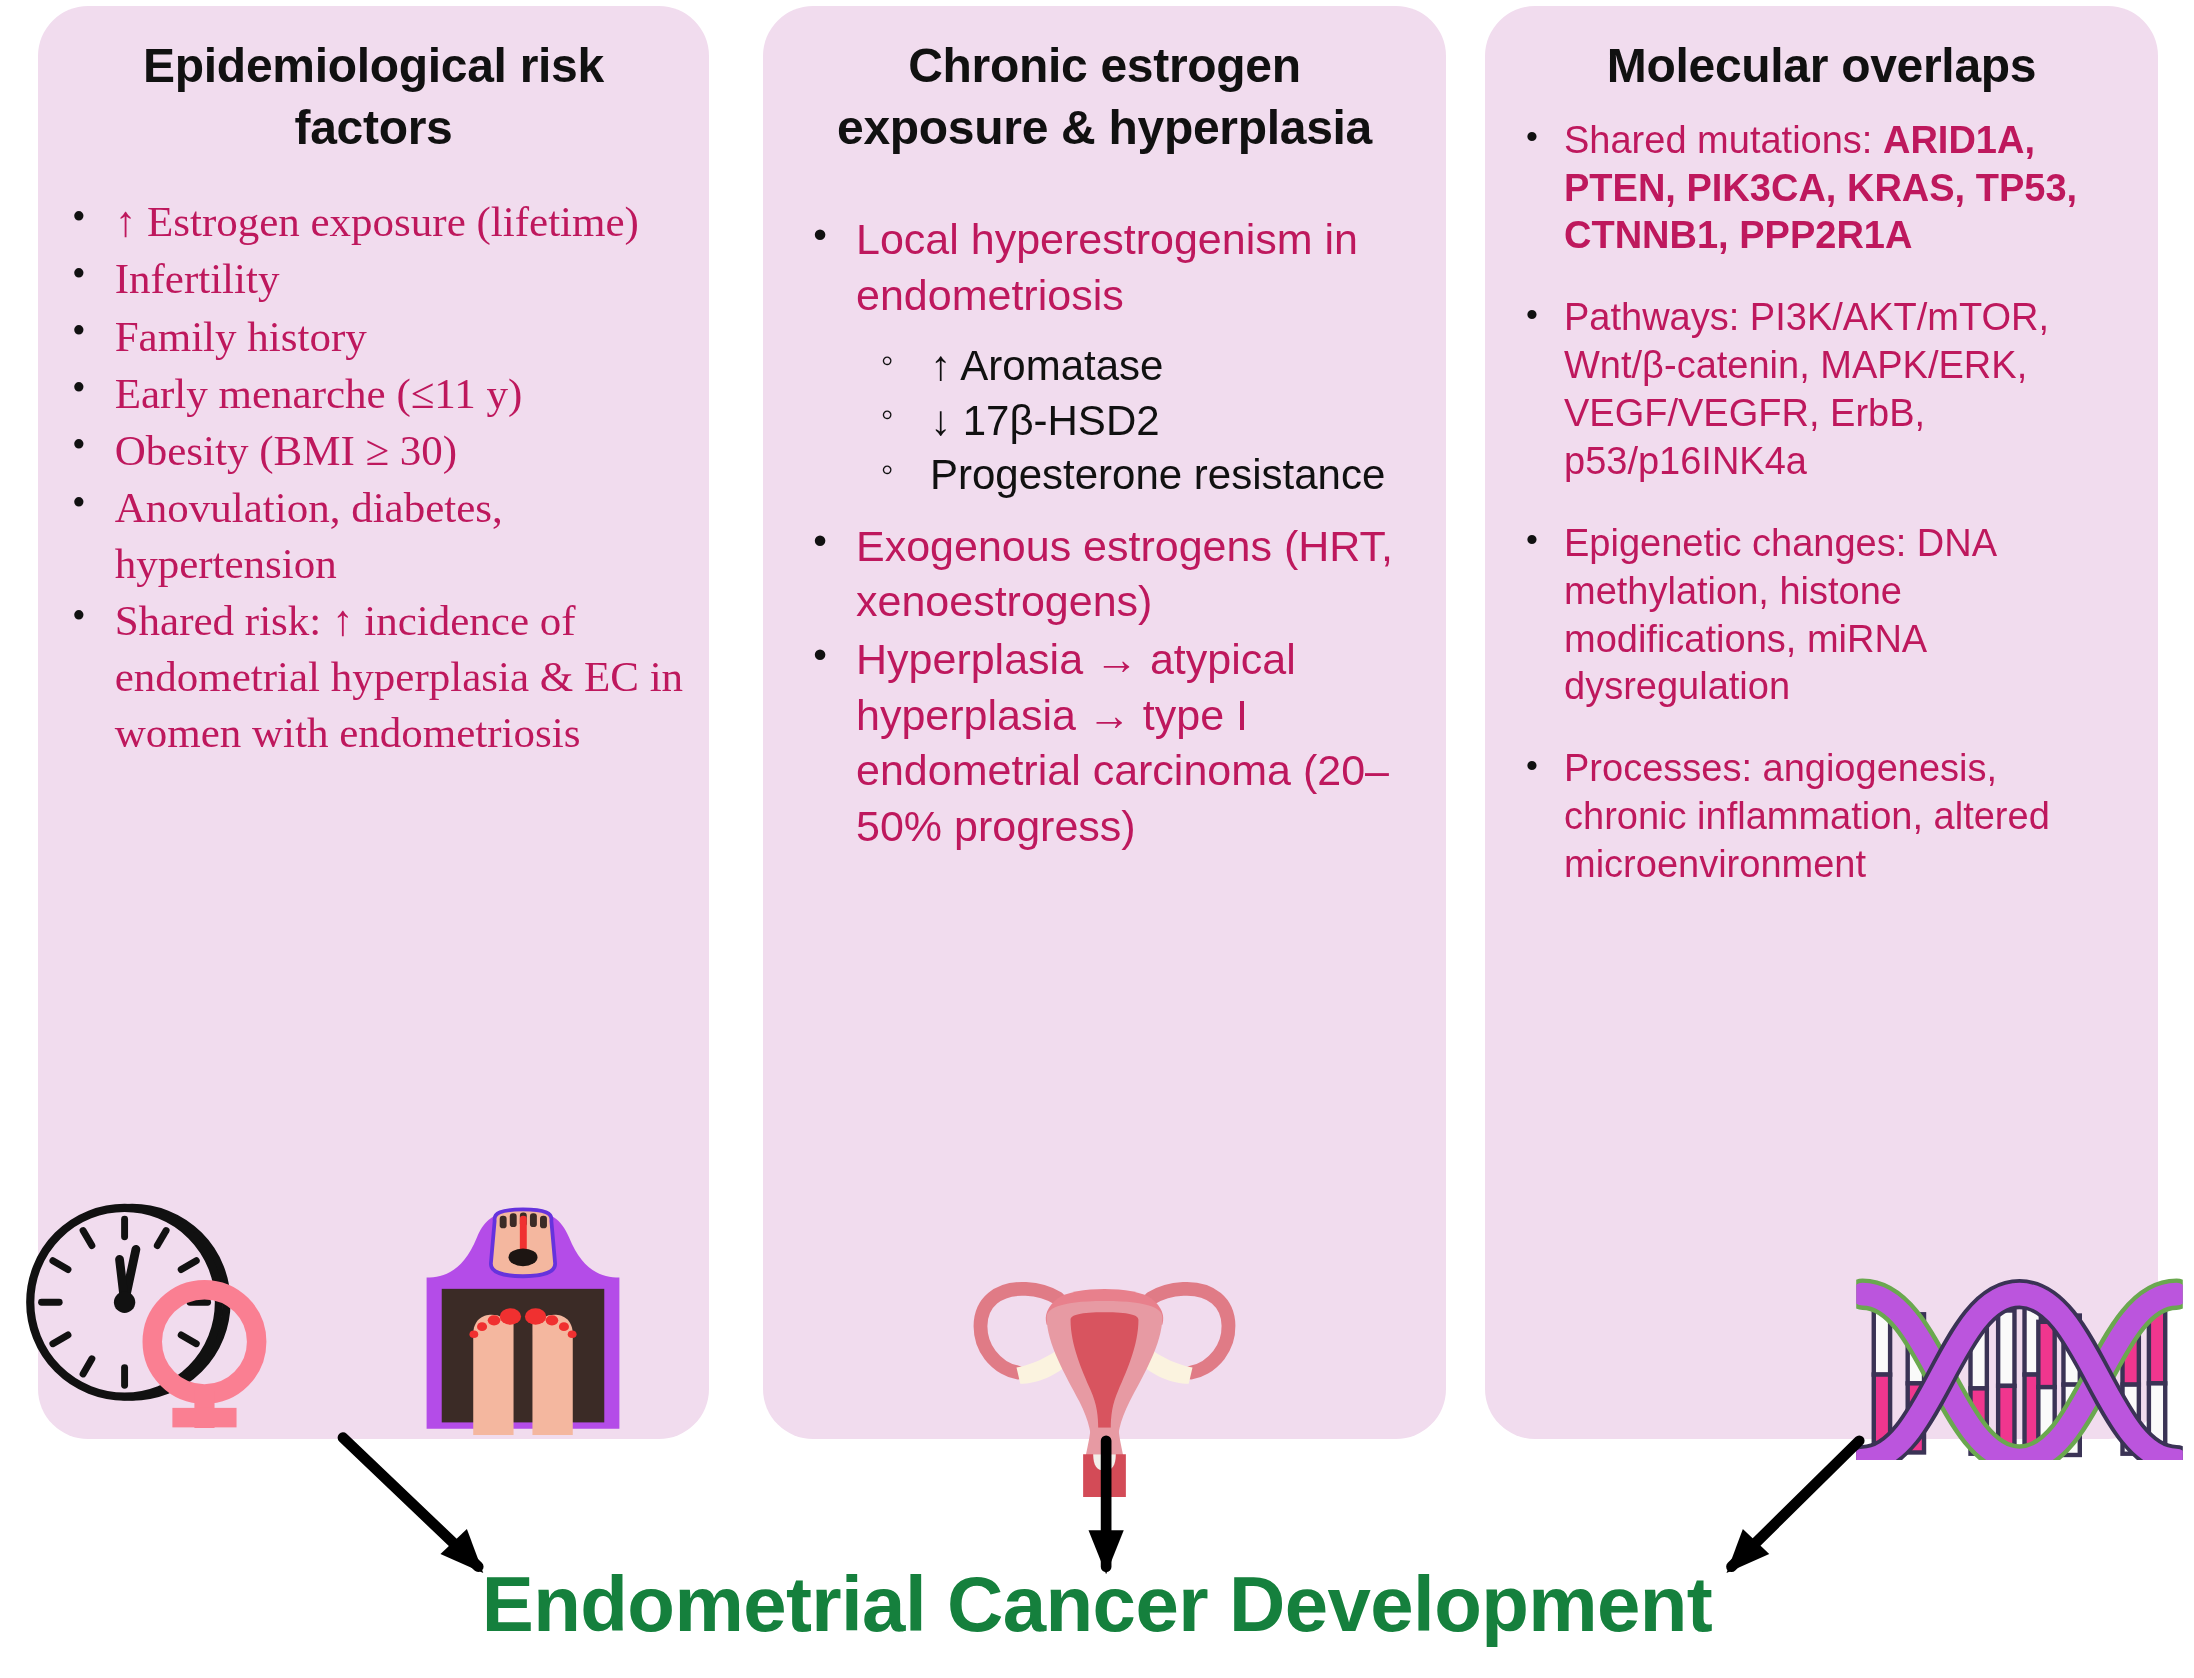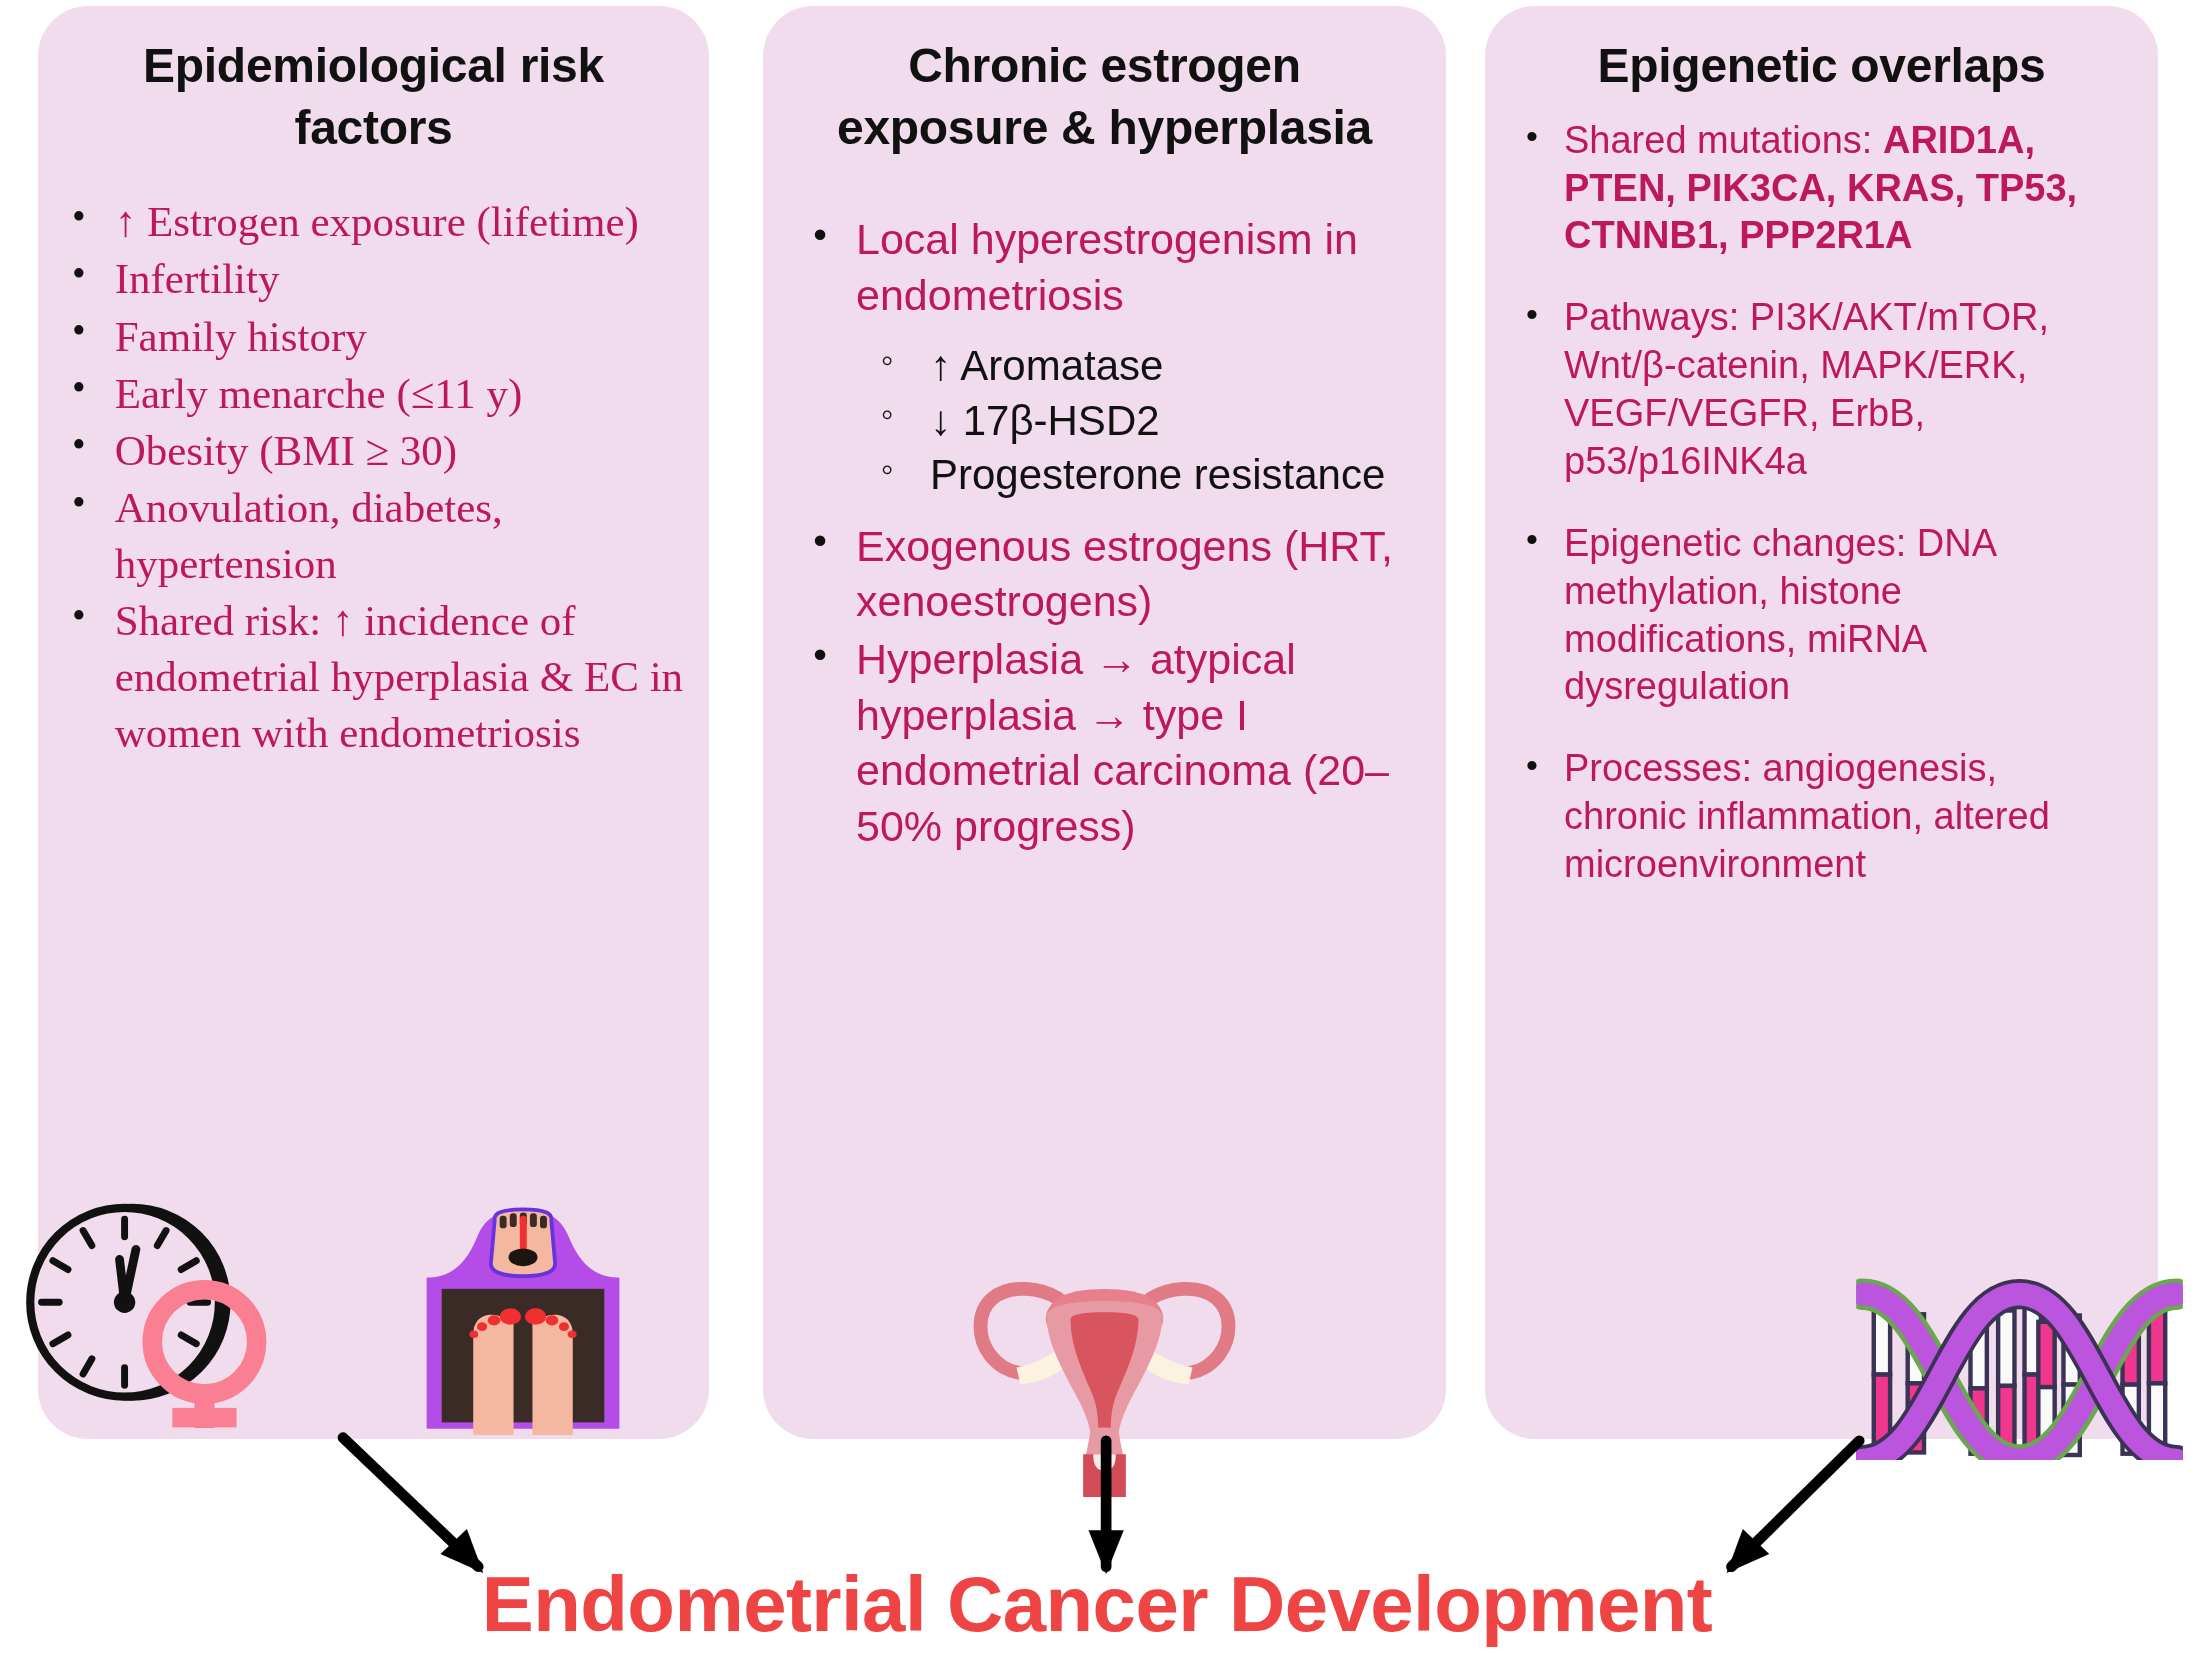--- a/index.html
+++ b/index.html
@@ -108,21 +108,21 @@
 
   
   #bottom-title {
     position: absolute;
     left: 0;
     top: 1559px;
     width: 2194px;
     text-align: center;
     font-size: 78px;
     font-weight: bold;
-    color: #ef4444;
+    color: #15803d;
     letter-spacing: -0.6px;
   }
 
   
   .illus { position: absolute; }
   #clock-venus { left: 25px;  top: 1189px; width: 252px; height: 239px; }
   #scale-feet  { left: 419px; top: 1183px; width: 208px; height: 252px; }
   #uterus      { left: 941px; top: 1233px; width: 327px; height: 264px; }
   #dna         { left: 1856px; top: 1259px; width: 327px; height: 201px; }
 
@@ -158,21 +158,21 @@
           <li class="sub">↓ 17β-HSD2</li>
           <li class="sub">Progesterone resistance</li>
         </ul>
         <li class="bullet spaced">Exogenous estrogens (HRT, xenoestrogens)</li>
         <li class="bullet spaced">Hyperplasia → atypical hyperplasia → type I endometrial carcinoma (20–50% progress)</li>
       </ul>
     </div>
   </div>
 
   <div class="panel" id="panel-3">
-    <div class="panel-title">Epigenetic overlaps</div>
+    <div class="panel-title">Molecular overlaps</div>
     <div class="bullets-wrap">
       <ul class="bullets">
         <li class="bullet"><span>Shared mutations: </span><b>ARID1A, PTEN, PIK3CA, KRAS, TP53, CTNNB1, PPP2R1A</b></li>
         <li class="bullet"><span>Pathways: PI3K/AKT/mTOR, Wnt/β-catenin, MAPK/ERK, VEGF/VEGFR, ErbB, p53/p16INK4a</span></li>
         <li class="bullet"><span>Epigenetic changes: DNA methylation, histone modifications, miRNA dysregulation</span></li>
         <li class="bullet"><span>Processes: angiogenesis, chronic inflammation, altered microenvironment</span></li>
       </ul>
     </div>
   </div>
 

